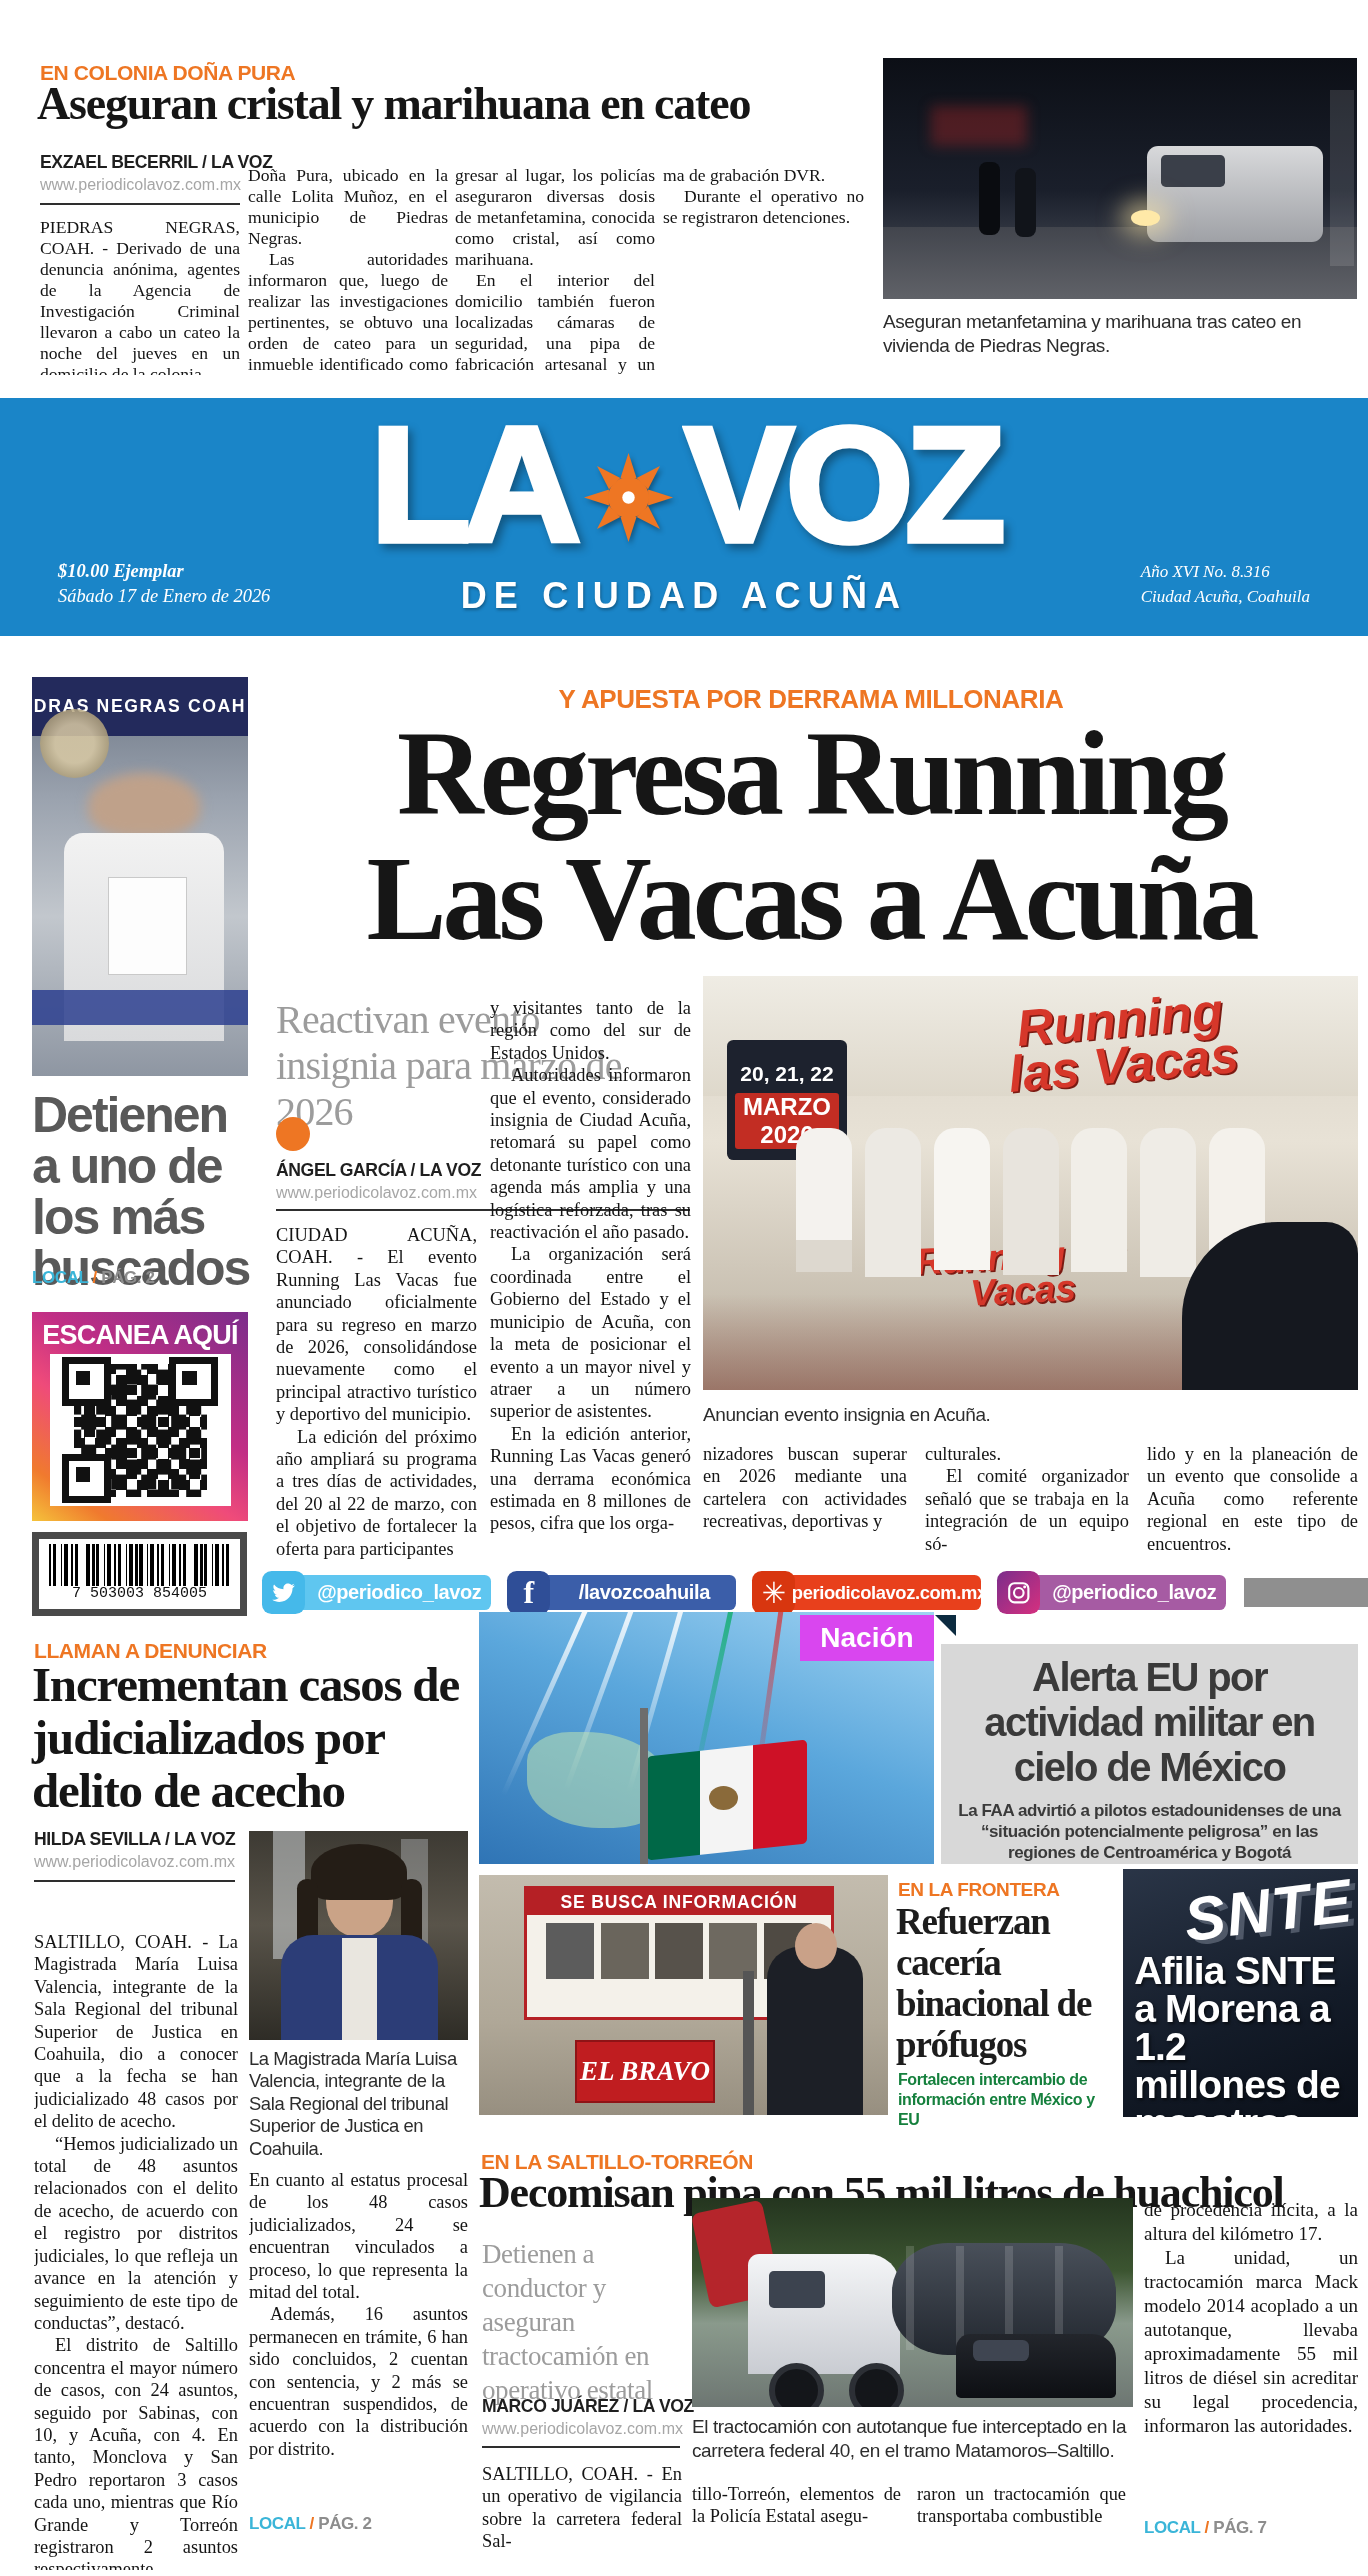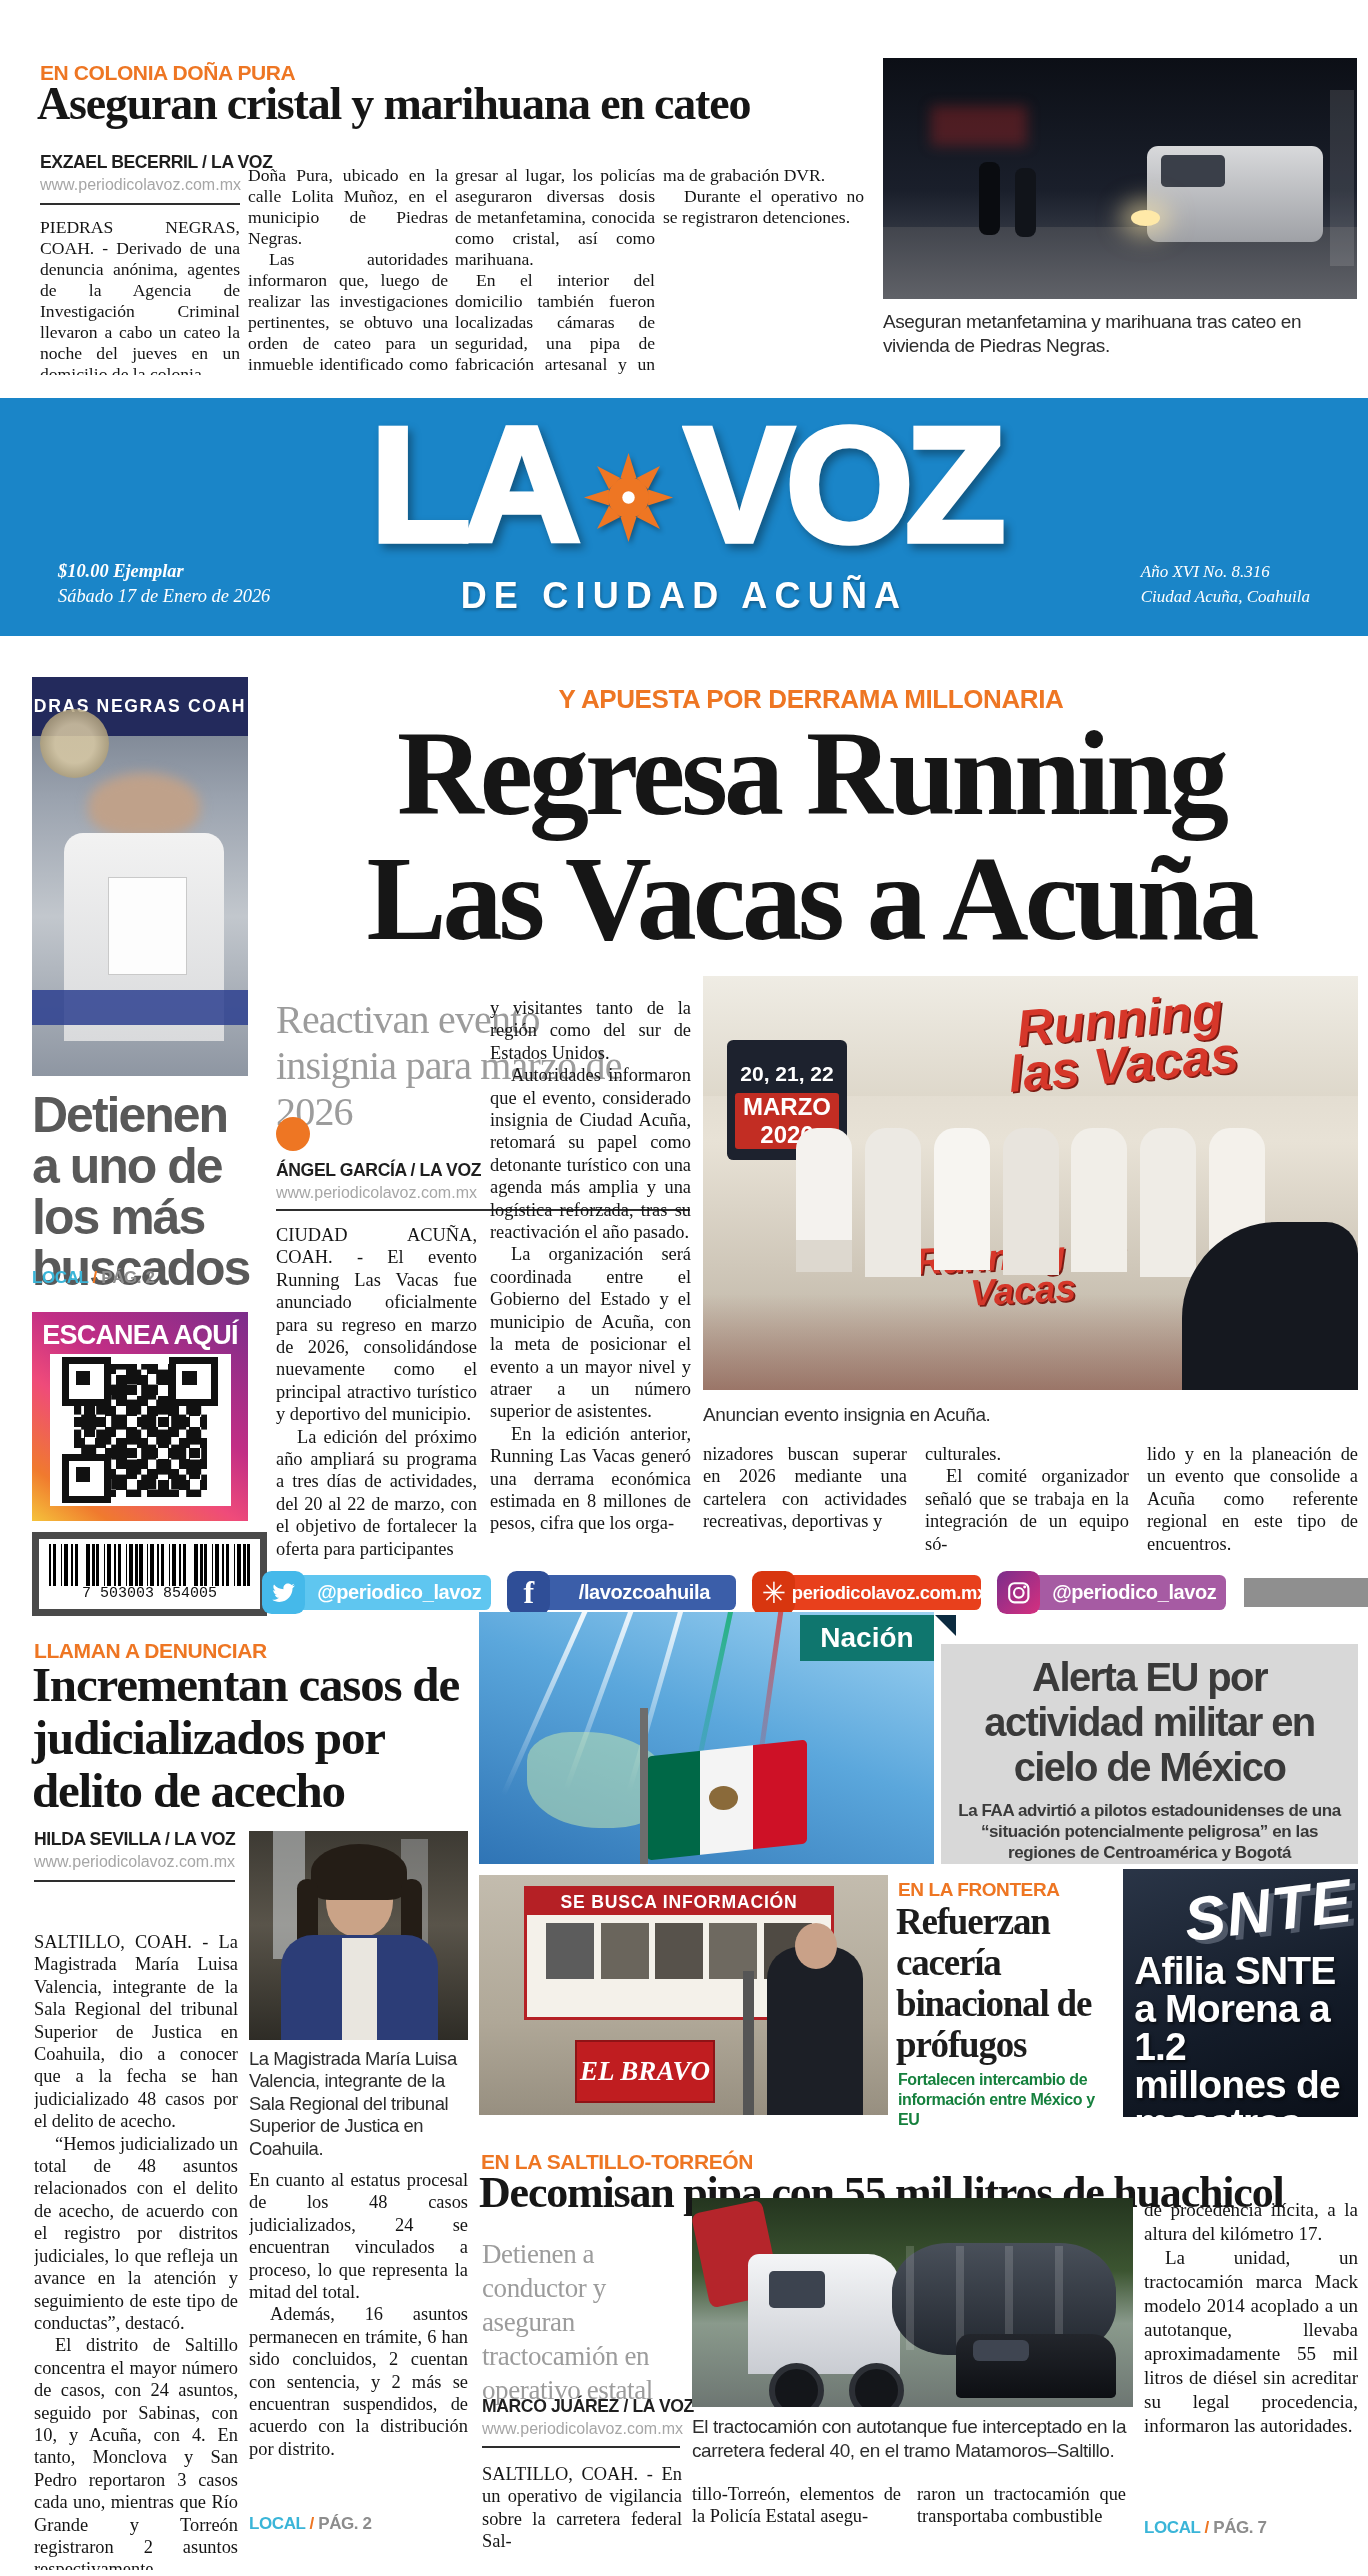--- a/index.html
+++ b/index.html
@@ -65,21 +65,21 @@
            font-family:"Liberation Mono",monospace;font-size:15px;color:#111;}
 
   
   .pill{position:absolute;top:1575px;height:35px;border-radius:6.4px;}
   .pill .lbl{position:absolute;left:50px;right:6.4px;top:0;height:35px;display:flex;align-items:center;
              justify-content:center;color:#fff;font-weight:bold;font-size:20px;letter-spacing:-0.4px;}
   .tile{position:absolute;left:-1.6px;top:-4px;width:43px;height:43px;border-radius:9.6px;
         display:flex;align-items:center;justify-content:center;color:#fff;}
 
   
-  .nbadge{background:#0f766e;color:#fff;font-weight:bold;font-size:28px;display:flex;
+  .nbadge{background:#d946ef;color:#fff;font-weight:bold;font-size:28px;display:flex;
           align-items:center;justify-content:center;}
   .ngray{background:#d8d8d8;}
   .nhl{font-weight:bold;color:#3a3a3a;font-size:40px;line-height:45px;text-align:center;letter-spacing:-1.6px;}
   .ndeck{font-weight:bold;color:#3a3a3a;font-size:17px;line-height:21px;text-align:center;letter-spacing:-0.4px;}
 
   .contrail{position:absolute;width:4.8px;height:208px;background:linear-gradient(180deg,rgba(255,255,255,.95),rgba(255,255,255,0));}
   .flagmx{position:absolute;background:linear-gradient(90deg,#006847 0 33%,#f4f4f4 33% 66%,#ce1126 66% 100%);
           border-radius:4.8px;transform:skewY(-6deg);}
   .snteword{font-weight:bold;font-style:italic;font-size:61px;color:#fff;letter-spacing:1.6px;
             text-shadow:4.8px 4.8px 0 rgba(120,130,145,.55);transform:rotate(-7deg);}
@@ -173,21 +173,21 @@
   <div class="abs qrbox" style="left:32px;top:1312px;width:216px;height:209px;">
     <div class="qrtitle" style="margin-top:8px;">ESCANEA AQUÍ</div>
     <div class="qrwhite">
       <div class="qrgrid"></div>
       <div class="finder" style="left:12.8px;top:3.2px;"></div>
       <div class="finder" style="right:12.8px;top:3.2px;"></div>
       <div class="finder" style="left:12.8px;bottom:3.2px;"></div>
     </div>
   </div>
 
-  <div class="abs barcode" style="left:32px;top:1532px;width:201px;height:70px;padding-left:20px;">
+  <div class="abs barcode" style="left:32px;top:1532px;width:201px;height:70px;">
     <div class="bars"></div>
     <div class="bdigits">7 503003 854005</div>
   </div>
 
   <div class="abs kicker" style="left:264px;top:684px;width:1094px;text-align:center;font-size:26px;">Y APUESTA POR DERRAMA MILLONARIA</div>
   <div class="abs serifhl" style="left:264px;top:711px;width:1094px;text-align:center;font-size:120px;line-height:125px;letter-spacing:-4px;">Regresa Running</div>
   <div class="abs serifhl" style="left:264px;top:836px;width:1094px;text-align:center;font-size:120px;line-height:125px;letter-spacing:-4px;">Las Vacas a Acuña</div>
 
   <div class="abs gray" style="left:276px;top:997px;width:375px;font-family:'Liberation Serif',serif;font-size:40px;line-height:46px;letter-spacing:-0.8px;">Reactivan evento insignia para marzo de 2026</div>
   <div class="abs" style="left:276px;top:1117px;width:34px;height:34px;border-radius:50%;background:#ee7623;"></div>

